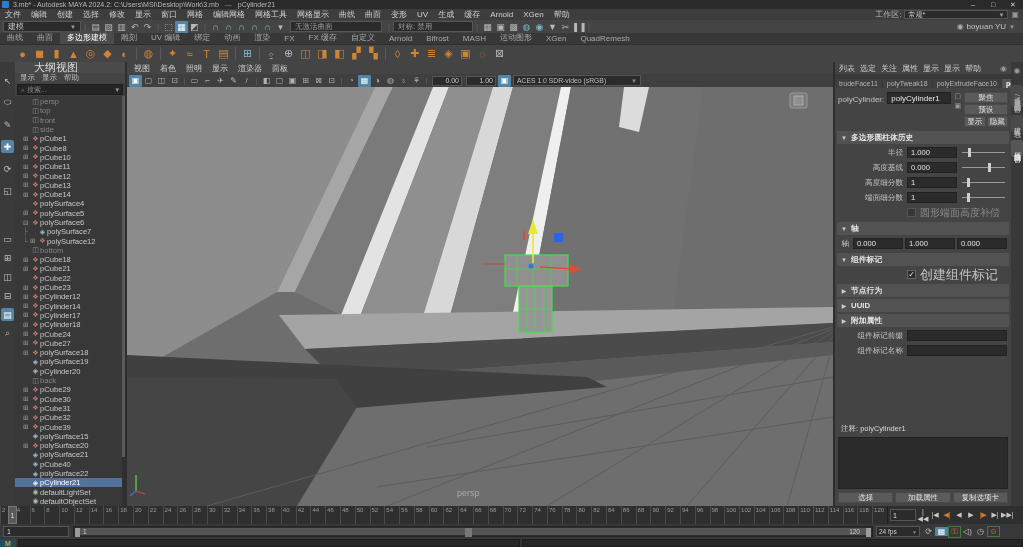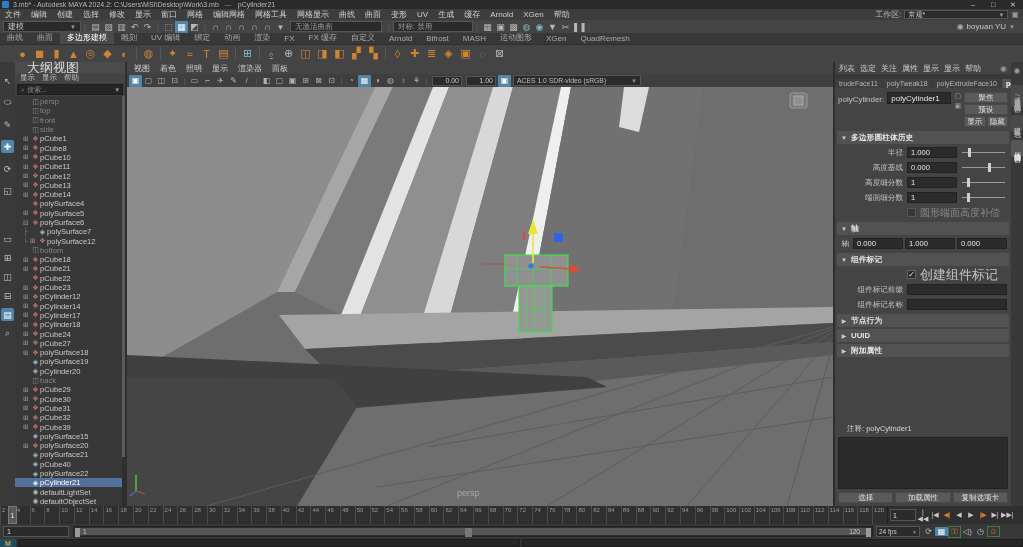--- a/index.html
+++ b/index.html
@@ -36,21 +36,21 @@
   .shicon{width:17px;height:15px;display:flex;align-items:center;justify-content:center;font-size:11px}
   .shsep{width:1px;height:13px;background:#585858;margin:0 3px}
   .shelfmenu{position:absolute;left:2px;top:47px;font-size:7px;color:#999}
   
   .toolbox{left:0;top:62px;width:15px;height:444px;background:#3a3a3a;display:flex;flex-direction:column;align-items:center;padding-top:12px;gap:9px}
   .tbi{width:13px;height:13px;display:flex;align-items:center;justify-content:center;font-size:9px;color:#bfbfbf;border-radius:2px}
   .tbi.active{background:#5285a6;color:#fff}
   .tblayouts{margin-top:26px;display:flex;flex-direction:column;gap:6px;align-items:center}
   
   .outliner{left:15px;top:62px;width:112px;height:444px;background:#404040;display:flex;flex-direction:column;border-right:2px solid #2e2e2e}
-  .ol-tab{height:11px;background:#4b4b4b;font-size:13px;color:#ddd;display:flex;align-items:center;padding:0 12px}
+  .ol-tab{height:11px;background:#4b4b4b;font-size:11px;color:#ddd;display:flex;align-items:center;padding:0 19px}
   .ol-menus{height:10px;display:flex;gap:7px;font-size:7.5px;color:#c0c0c0;align-items:center;padding:0 5px;background:#444}
   .ol-search{height:11px;margin:1px 2px;background:#252525;border:1px solid #1d1d1d;display:flex;align-items:center;font-size:7px;color:#8a8a8a;padding:0 3px}
   .ol-search .f{margin-left:auto;color:#9a9a9a}
   .ol-list{flex:1;background:#383838;overflow:hidden;position:relative;padding-top:1px}
   .ol-row{height:9.3px;display:flex;align-items:center;font-size:7.6px;color:#c9c9c9;padding-left:8px;white-space:nowrap}
   .ol-row .tg{width:8px;color:#9a9a9a;font-size:6.5px}
   .ol-row .ic{width:9px;font-size:7px;text-align:center}
   .ol-row .pf{color:#7e7e7e;font-size:7px;width:7px}
   .ol-row.dim{color:#858585}
   .ol-row.sel{background:#52719b;color:#fff}
@@ -90,21 +90,21 @@
   .arow .albl{width:72px;text-align:right;color:#c3c3c3;font-size:7.6px;padding-right:4px;white-space:nowrap}
   .arow .albl.dim{color:#8a8a8a}
   .aval{background:#2b2b2b;border:1px solid #222;width:50px;height:11px;color:#e6e6e6;font-size:7.6px;display:flex;align-items:center;padding:0 3px}
   .aslider{flex:1;height:11px;position:relative;margin-left:5px}
   .aslider .tr{position:absolute;left:0;right:2px;top:5px;height:1px;background:#9a9a9a}
   .aslider .hd{position:absolute;top:1px;width:3px;height:9px;background:#cfcfcf}
   .acheck{width:9px;height:9px;background:#2b2b2b;border:1px solid #666;display:flex;align-items:center;justify-content:center;color:#e8e8e8;font-size:8px;margin-right:4px}
   .aselect{background:#2b2b2b;border:1px solid #222;height:11px;flex:1;color:#dcdcdc;font-size:7px;display:flex;align-items:center;padding:0 3px}
   .aselect .dd{margin-left:auto;color:#888;font-size:6px}
   .atriple{display:flex;gap:2px;flex:1}
-  .ae-notes{margin:2px 12px;color:#d8d8d8;font-size:7.5px}
+  .ae-notes{margin:2px 6px;color:#d8d8d8;font-size:7.5px}
   .ae-notesbox{margin:1px 3px;background:#2b2b2b;border:1px solid #222;height:52px}
   .ae-footer{display:flex;gap:2px;padding:2px 3px 3px 3px}
   .ae-footer .aebtn{flex:1}
   
   .rstrip{left:1011px;top:62px;width:12px;height:444px;background:#393939;display:flex;flex-direction:column;align-items:center;gap:10px;padding-top:4px}
   .vtab{writing-mode:vertical-rl;font-size:7px;color:#b5b5b5;background:#4a4a4a;padding:6px 1px;border-radius:2px;letter-spacing:1px}
   .vtab.active{background:#565656;color:#e8e8e8}
   .rico{color:#9a9a9a;font-size:8px}
   
   .timeslider{left:0;top:506px;width:1023px;height:18px;background:#2f2f2f;display:flex}
@@ -771,42 +771,42 @@
   <div class="ae-sec">
     <span class="ar">▼</span>
     <span>组件标记</span>
   </div>
   <div class="arow">
     <span class="albl"></span>
     <span class="acheck">✓</span>
     <span style="color:#c3c3c3;font-size:13px">创建组件标记</span>
   </div>
   <div>
+      <div class="ae-sec">
+        <span class="ar">▶</span>
+        <span>节点行为</span>
+      </div>
+      <div class="ae-sec">
+        <span class="ar">▶</span>
+        <span>UUID</span>
+      </div>
+      <div class="ae-sec">
+        <span class="ar">▶</span>
+        <span>附加属性</span>
+      </div>
+    </div>
+
+  <div>
       <div class="arow">
         <span class="albl">组件标记前缀</span>
         <span class="aselect" style="height: 11px;"></span>
       </div>
       <div class="arow">
         <span class="albl">组件标记名称</span>
         <span class="aselect" style="height: 11px;"></span>
-      </div>
-    </div>
-
-  <div>
-      <div class="ae-sec">
-        <span class="ar">▶</span>
-        <span>节点行为</span>
-      </div>
-      <div class="ae-sec">
-        <span class="ar">▶</span>
-        <span>UUID</span>
-      </div>
-      <div class="ae-sec">
-        <span class="ar">▶</span>
-        <span>附加属性</span>
       </div>
     </div>
 
   <div style="flex:1"></div>
   <div class="ae-notes">注释: polyCylinder1</div>
   <div class="ae-notesbox"></div>
   <div class="ae-footer">
       <span class="aebtn">选择</span>
       <span class="aebtn">加载属性</span>
       <span class="aebtn">复制选项卡</span>

